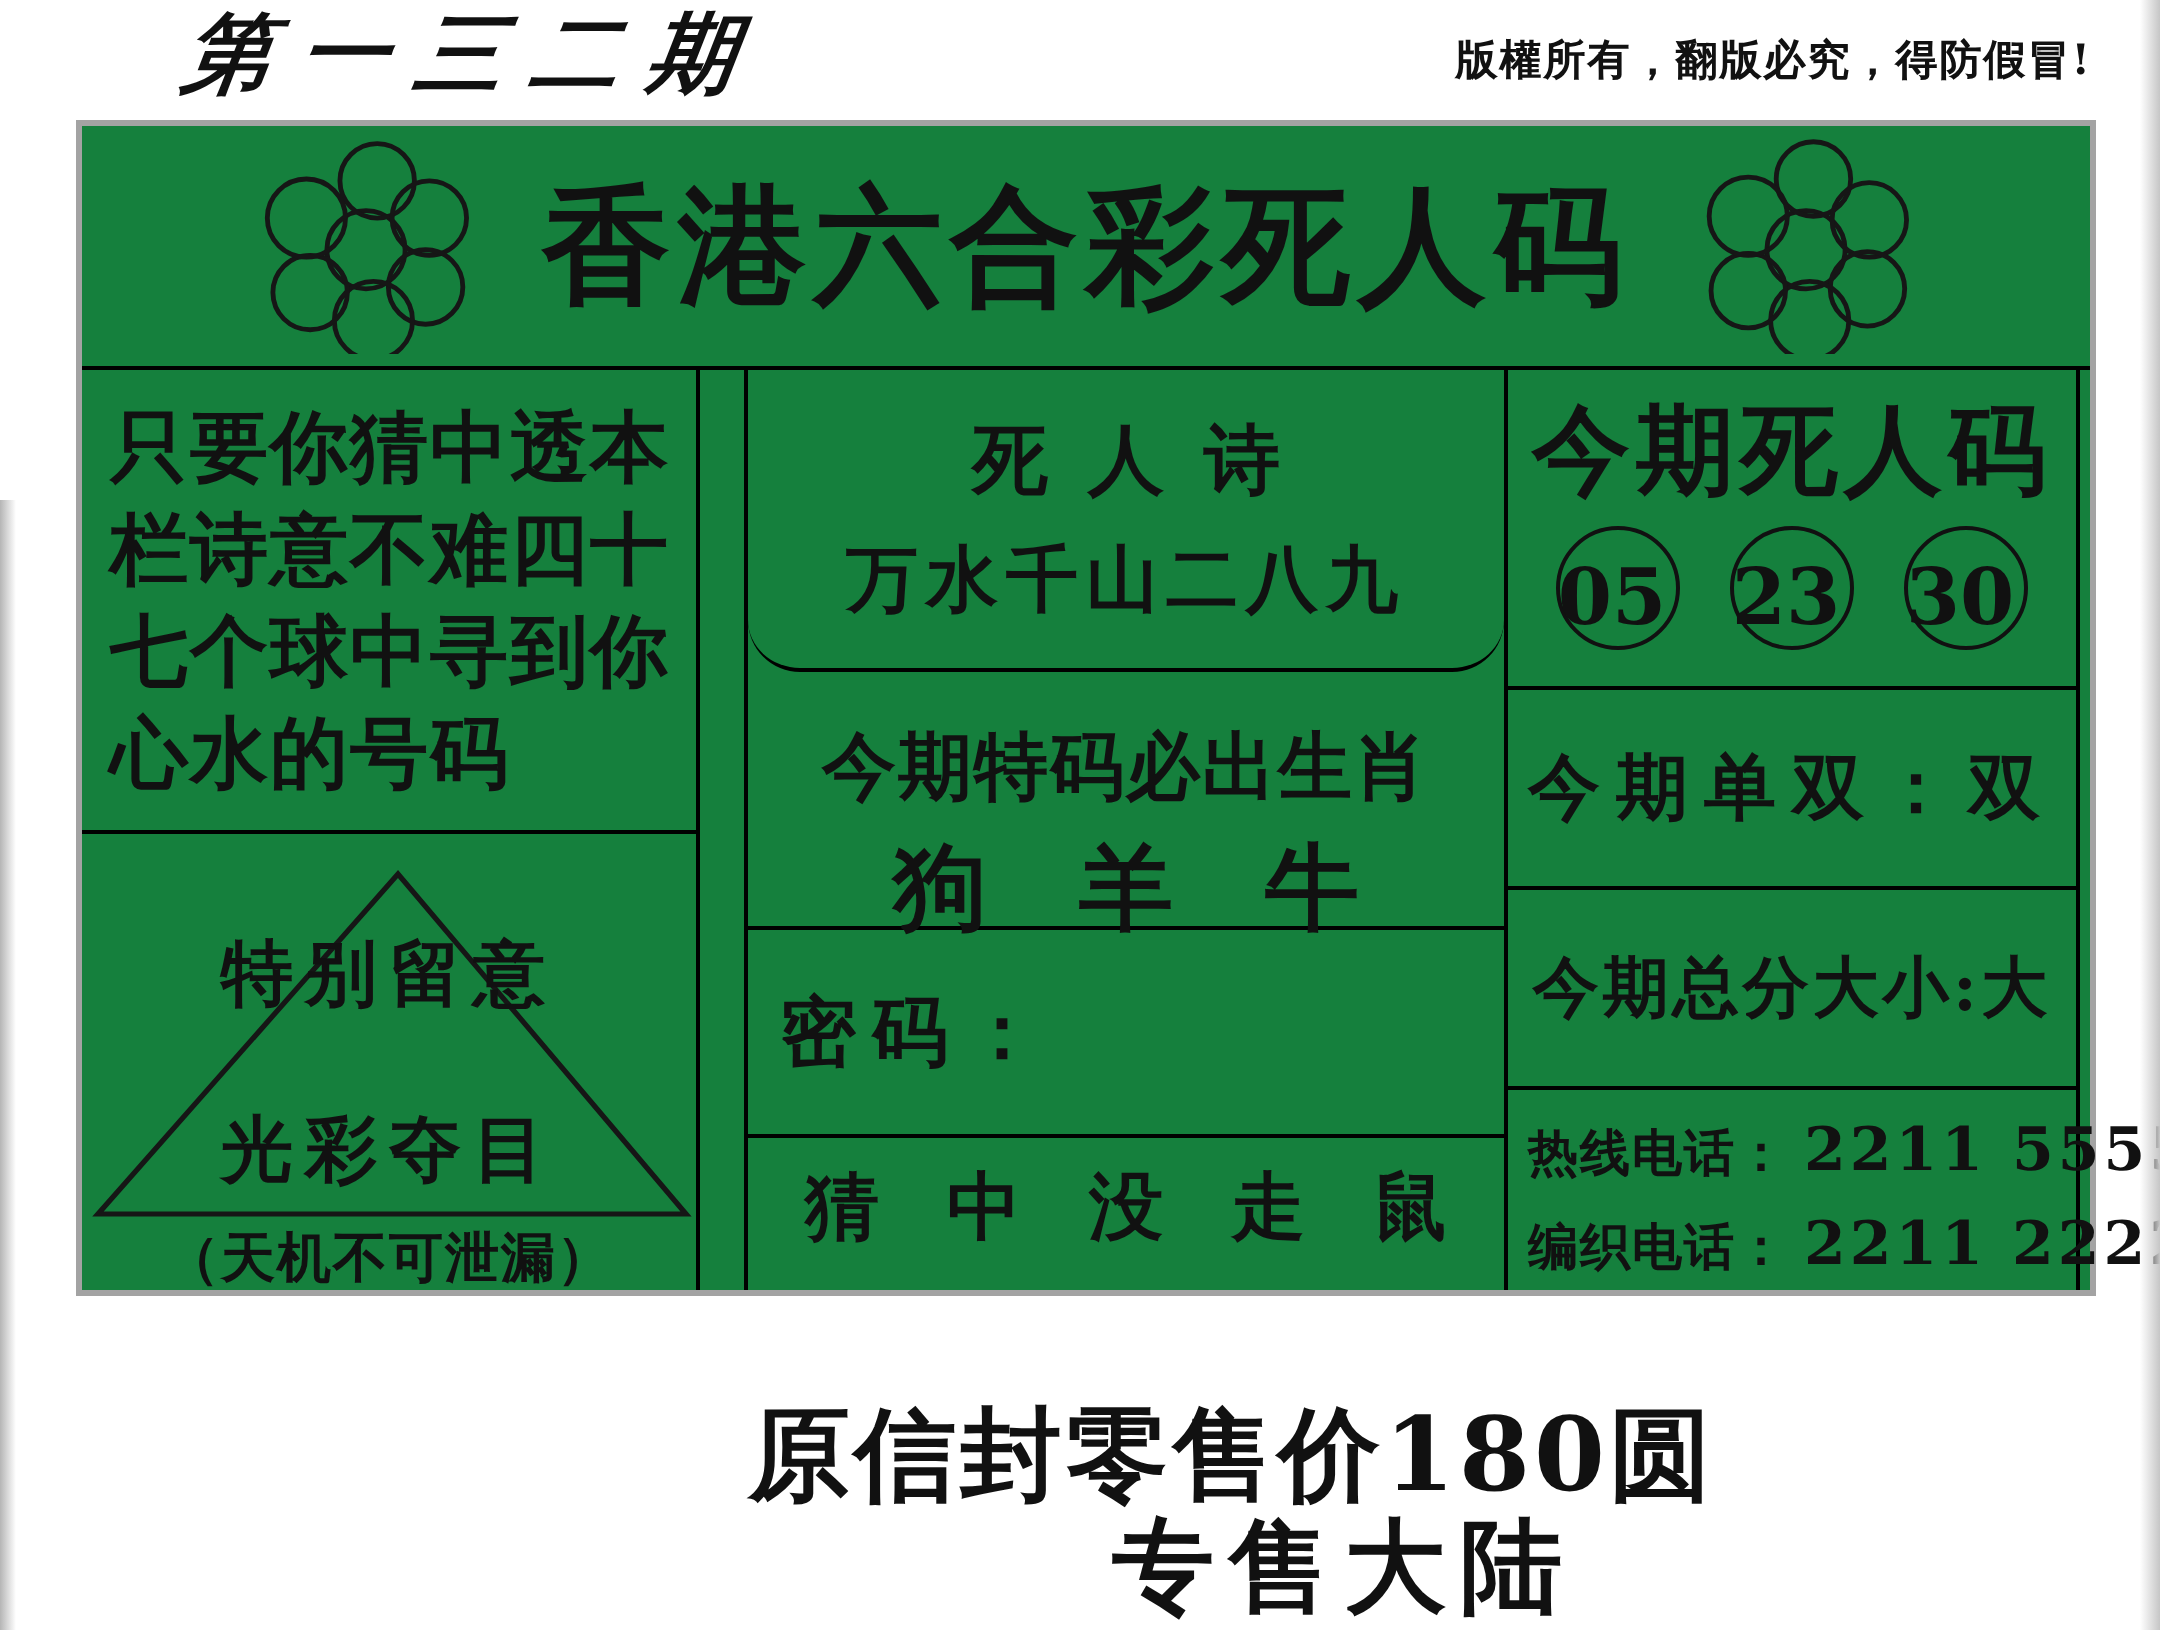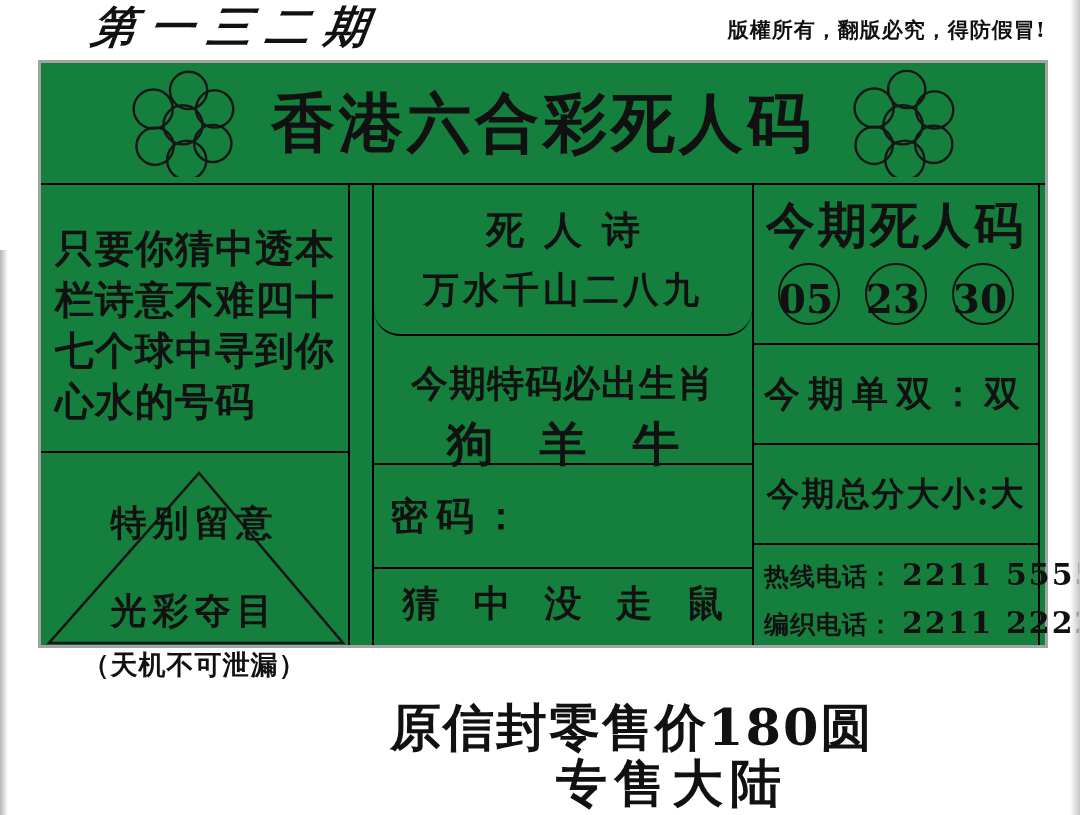--- a/index.html
+++ b/index.html
@@ -17,22 +17,22 @@
             border:3px solid #a3a3a3;background:#15803d;}
   .mb-header{position:relative;height:120px;border-bottom:2px solid #000;
              display:flex;align-items:center;justify-content:center;gap:34px;}
   .mb-title{font-size:64px;font-weight:bold;letter-spacing:4px;white-space:nowrap;}
   .flower{width:108px;height:108px;flex:0 0 auto;}
 
   .content{position:absolute;top:122px;left:0;right:0;bottom:0;}
 
   
   .left-box{position:absolute;left:0;top:0;bottom:0;width:307px;border-right:2px solid #000;}
-  .poem-cell{height:216px;border-bottom:2px solid #000;padding:14px 8px 12px 14px;
-             font-size:39px;line-height:51px;font-weight:bold;letter-spacing:1px;margin-top:24px;}
+  .poem-cell{height:216px;border-bottom:2px solid #000;padding:14px 8px 0 14px;
+             font-size:39px;line-height:51px;font-weight:bold;letter-spacing:1px;}
   .poem-line{white-space:nowrap;}
   .tri-cell{position:relative;height:219px;}
   .tri-svg{position:absolute;left:0;top:14px;width:307px;height:182px;}
   .tri-line1{position:absolute;top:46px;left:0;width:100%;text-align:center;
              font-weight:bold;font-size:36px;letter-spacing:6px;}
   .tri-line2{position:absolute;top:134px;left:0;width:100%;text-align:center;
              font-weight:bold;font-size:36px;letter-spacing:6px;}
   .tri-note{position:absolute;top:194px;left:0;width:100%;text-align:center;
             font-size:27px;font-weight:bold;letter-spacing:1px;}
 
@@ -68,21 +68,21 @@
         justify-content:center;font-size:36px;font-weight:bold;letter-spacing:8px;white-space:nowrap;}
   .r-r3{height:98px;border-bottom:2px solid #000;display:flex;align-items:center;
         justify-content:center;font-size:33px;font-weight:bold;letter-spacing:2px;white-space:nowrap;}
   .r-r4{height:107px;display:flex;flex-direction:column;justify-content:center;
         gap:12px;padding-left:10px;}
   .phone-line{display:flex;align-items:baseline;white-space:nowrap;}
   .phone-label{font-size:25px;font-weight:bold;letter-spacing:1px;}
   .phone-num{font-size:30px;font-weight:bold;margin-left:8px;letter-spacing:2px;}
 
   
-  .price{position:absolute;left:390px;top:694px;font-size:51px;font-weight:bold;
+  .price{position:absolute;left:374px;top:694px;font-size:51px;font-weight:bold;
          letter-spacing:2px;white-space:nowrap;}
   .sale{position:absolute;left:556px;top:750px;font-size:51px;font-weight:bold;
         letter-spacing:7px;white-space:nowrap;}
 
   
   .edge-left{position:absolute;left:0;top:250px;bottom:0;width:8px;
              background:linear-gradient(to right,#b5b5b5,rgba(255,255,255,0));}
   .edge-right{position:absolute;right:0;top:0;bottom:0;width:10px;
               background:linear-gradient(to left,#c6c6c6,rgba(255,255,255,0));}
 </style>

